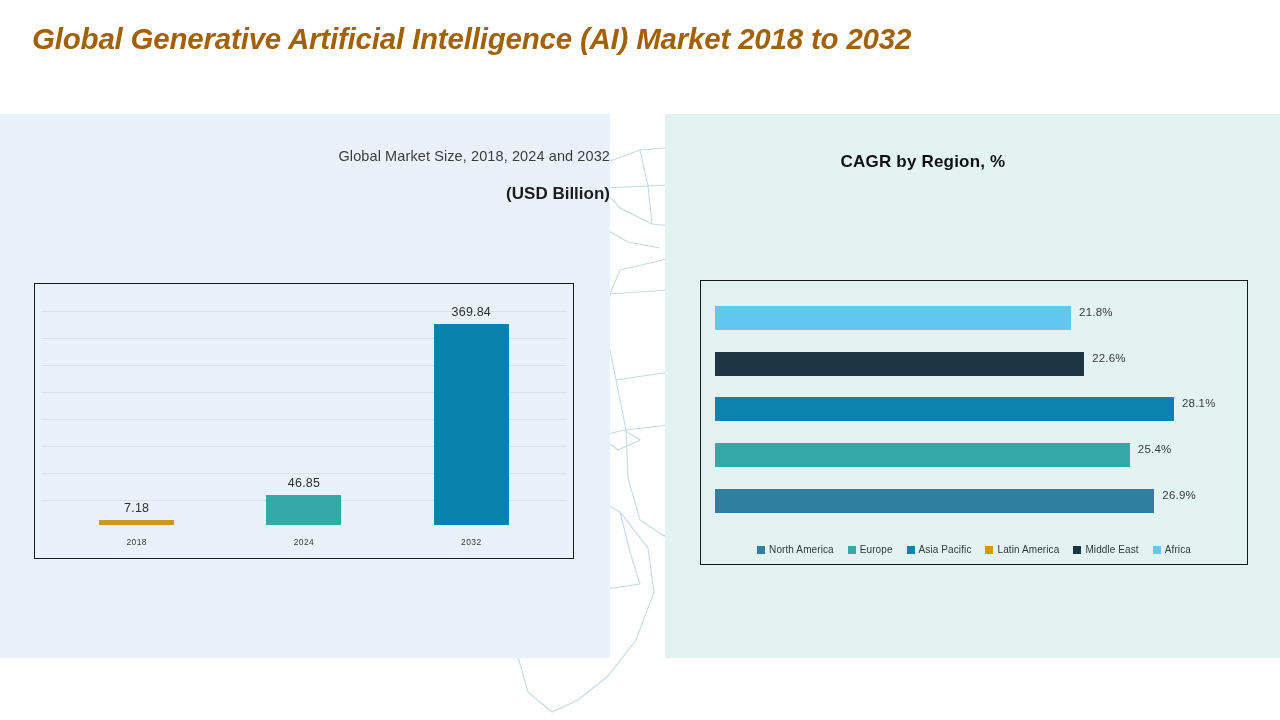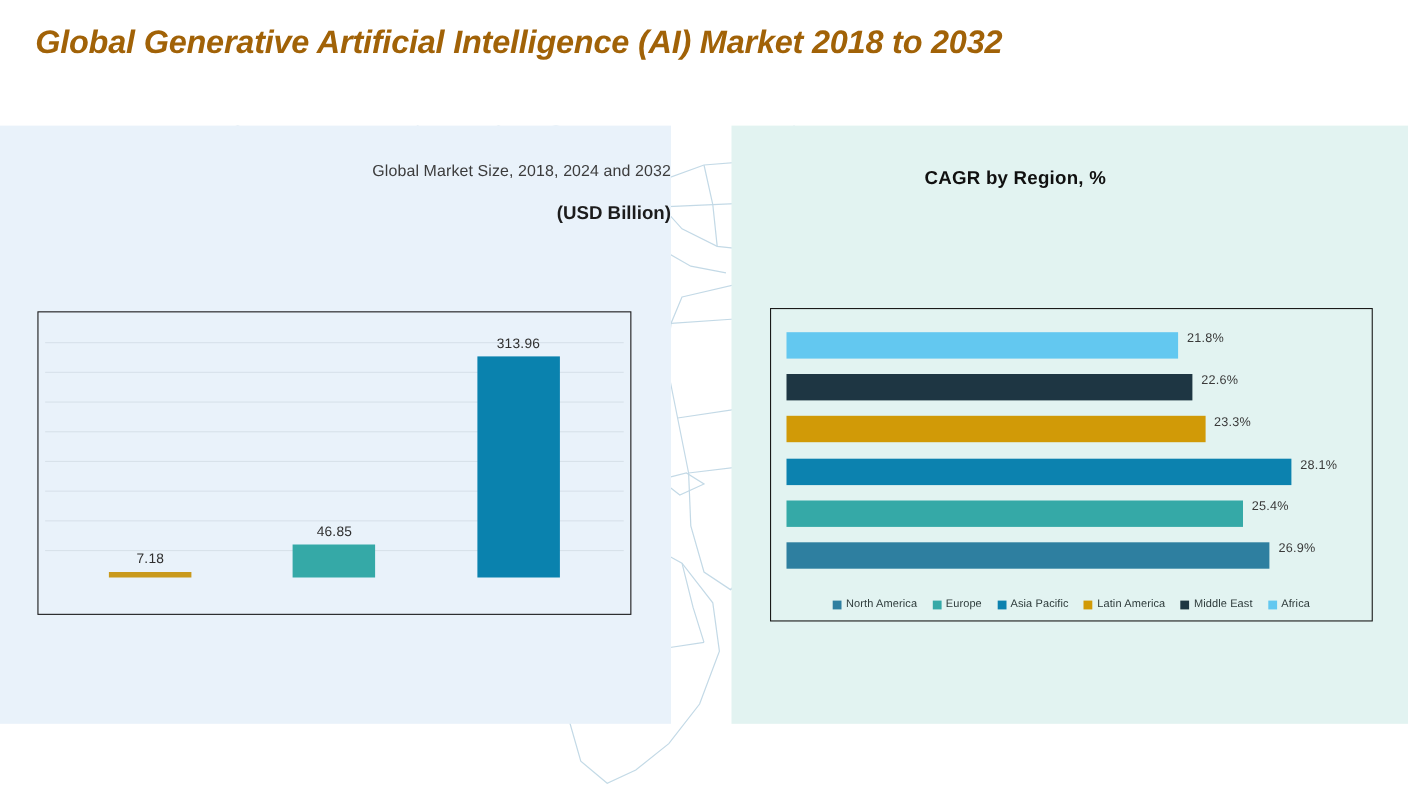--- a/index.html
+++ b/index.html
@@ -193,42 +193,43 @@
     <div class="cl-bars" id="cl-bars">
         <div class="cl-col">
           <div class="cl-val">7.18</div>
           <div class="cl-bar" style="height: 4.60717px; background: rgb(201, 153, 27);"></div>
         </div>
         <div class="cl-col">
           <div class="cl-val">46.85</div>
           <div class="cl-bar" style="height: 30.0621px; background: rgb(53, 169, 167);"></div>
         </div>
         <div class="cl-col">
-          <div class="cl-val">313.96</div>
+          <div class="cl-val">369.84</div>
           <div class="cl-bar" style="height: 201.458px; background: rgb(10, 130, 174);"></div>
         </div>
       </div>
+    <div class="cl-axis" id="cl-axis">
+        <div class="cl-tick">2018</div>
+        <div class="cl-tick">2024</div>
+        <div class="cl-tick">2032</div>
+      </div>
   </div>
 </div>
 
 <div class="panel-content chart-right">
   <div class="cr-rows" id="cr-rows">
       <div class="cr-row">
         <div class="cr-bar" style="width: 356.067px; background: rgb(99, 200, 240);"></div>
         <div class="cr-val">21.8%</div>
       </div>
       <div class="cr-row">
         <div class="cr-bar" style="width: 369.133px; background: rgb(30, 54, 67);"></div>
         <div class="cr-val">22.6%</div>
       </div>
       <div class="cr-row">
-        <div class="cr-bar" style="width: 380.567px; background: rgb(209, 154, 7);"></div>
-        <div class="cr-val">23.3%</div>
-      </div>
-      <div class="cr-row">
         <div class="cr-bar" style="width: 458.967px; background: rgb(12, 130, 175);"></div>
         <div class="cr-val">28.1%</div>
       </div>
       <div class="cr-row">
         <div class="cr-bar" style="width: 414.867px; background: rgb(53, 169, 167);"></div>
         <div class="cr-val">25.4%</div>
       </div>
       <div class="cr-row">
         <div class="cr-bar" style="width: 439.367px; background: rgb(46, 127, 160);"></div>
         <div class="cr-val">26.9%</div>

